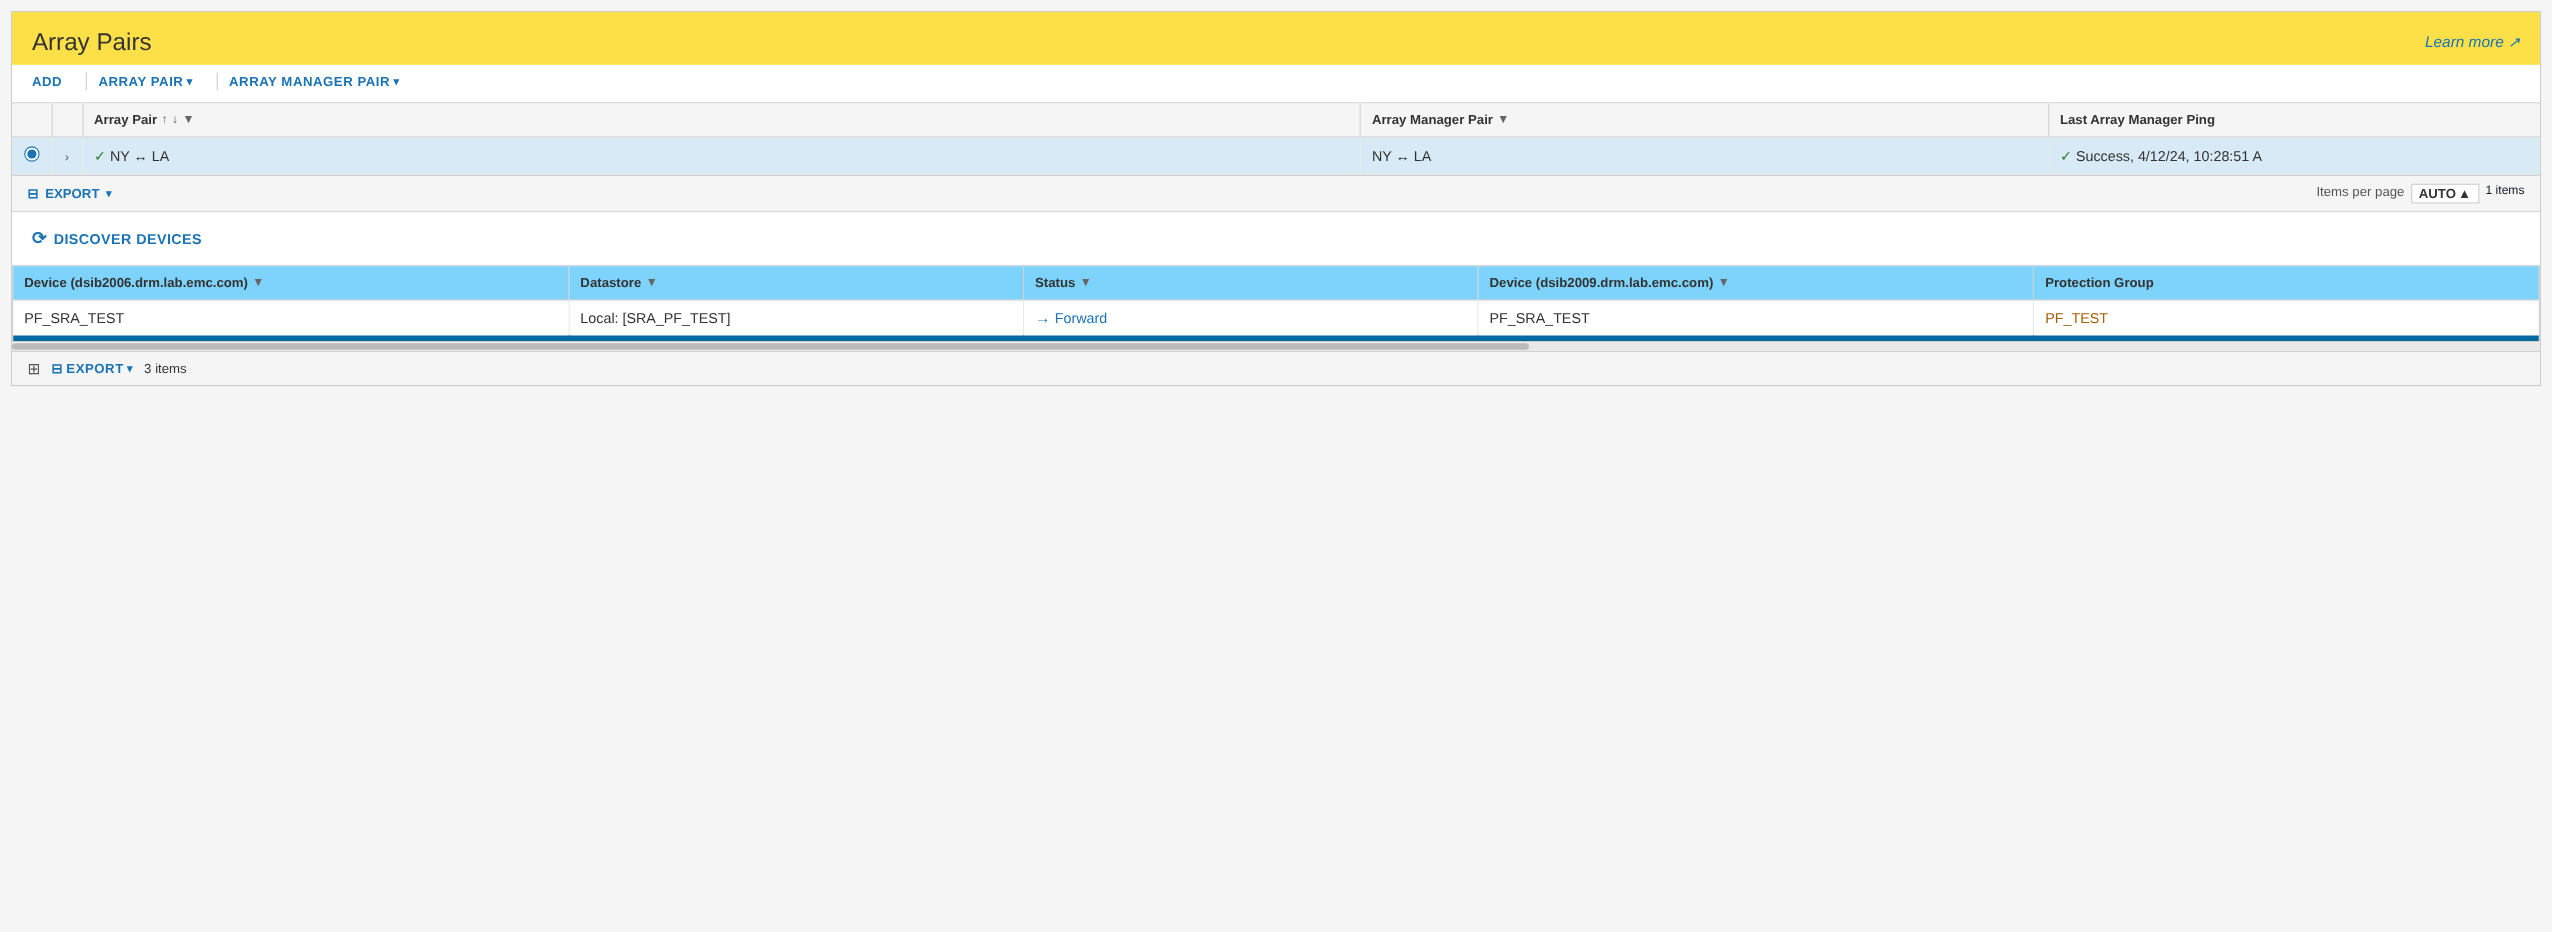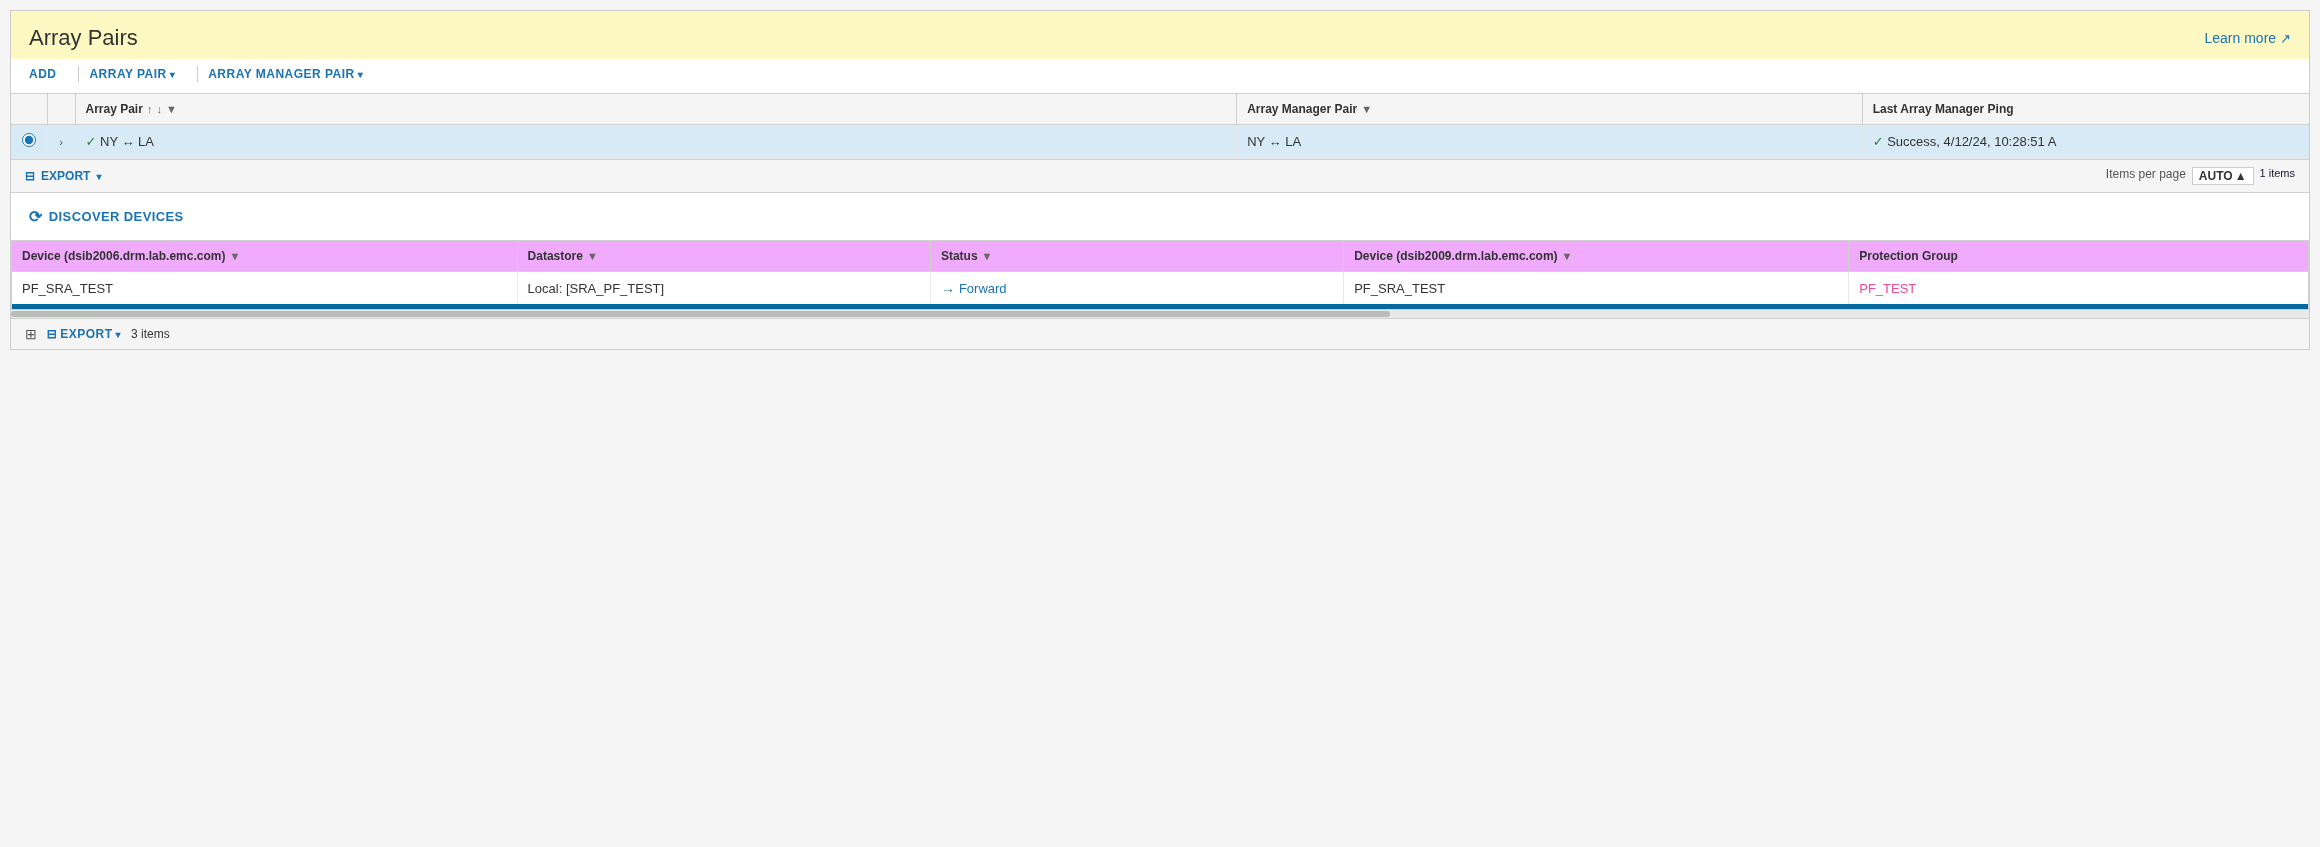--- a/index.html
+++ b/index.html
@@ -14,34 +14,35 @@
       border: 1px solid #ccc;
       margin: 10px;
       padding: 0;
     }
     
     .page-header {
       display: flex;
       justify-content: space-between;
       align-items: center;
       padding: 14px 18px 8px 18px;
-      background: #fef9c3;
+      background: #fde047;
     }
     .page-title {
       font-size: 22px;
       font-weight: 400;
       color: #333;
     }
     .learn-more-link {
       color: #1a73b5;
       text-decoration: none;
       font-size: 14px;
       display: flex;
       align-items: center;
       gap: 4px;
+      font-style: italic;
     }
     .external-icon {
       font-size: 13px;
       color: #1a73b5;
     }
     
     .toolbar {
       display: flex;
       align-items: center;
       padding: 4px 18px 8px 18px;
@@ -206,21 +207,21 @@
     .devices-table-wrapper {
       border: 1px solid #d0d0d0;
       border-top: 1px solid #d0d0d0;
     }
     .devices-table {
       width: 100%;
       border-collapse: collapse;
       table-layout: fixed;
     }
     .devices-table thead tr {
-      background: #f0abfc;
+      background: #7dd3fc;
       border-bottom: 1px solid #d0d0d0;
     }
     .devices-table thead th {
       padding: 8px 10px;
       font-weight: 600;
       font-size: 12px;
       color: #333;
       text-align: left;
       border-right: 1px solid #d0d0d0;
     }
@@ -256,21 +257,21 @@
       gap: 4px;
     }
     .status-failover {
       color: #2e7d32;
       display: flex;
       align-items: center;
       gap: 4px;
     }
     .arrow-forward { color: #1a73b5; font-size: 14px; }
     .arrow-failover { color: #388e3c; font-size: 13px; }
-    .link-text { color: #ec4899; cursor: pointer; }
+    .link-text { color: #a16207; cursor: pointer; }
     
     .bottom-footer {
       display: flex;
       align-items: center;
       gap: 10px;
       padding: 7px 14px;
       background: #f5f5f5;
       border-top: 1px solid #d0d0d0;
     }
     .columns-icon-btn {

